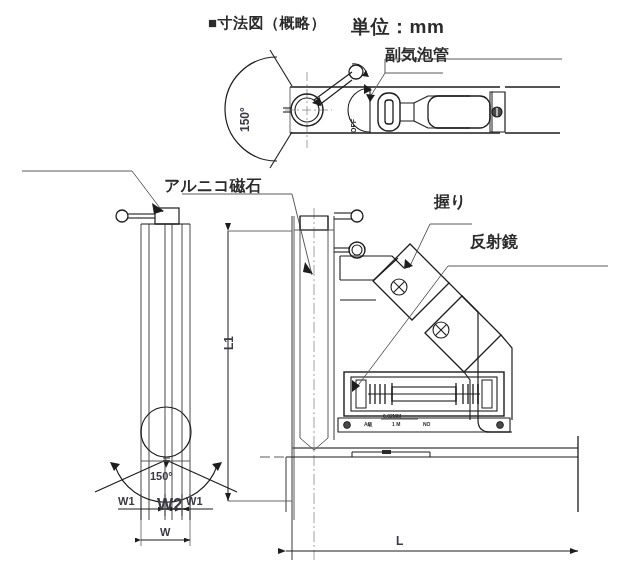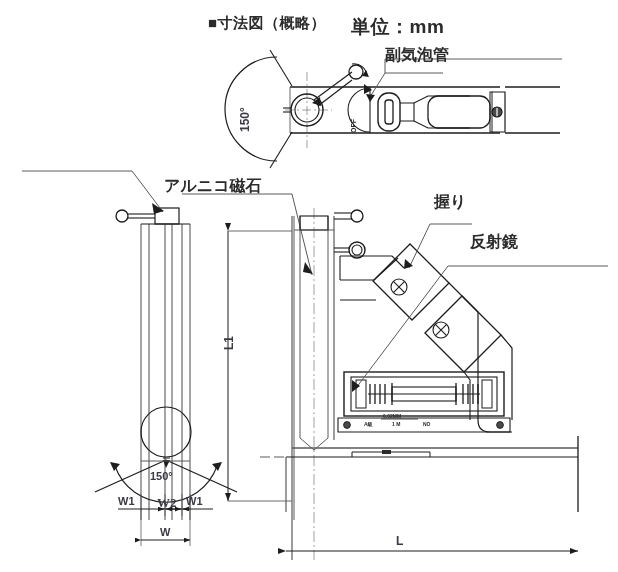--- a/index.html
+++ b/index.html
@@ -256,21 +256,21 @@
   <div class="lbl call" style="left:454px;top:232px;margin-left:16px;">反射鏡</div>
 
 
   <div class="lbl dim rot90" style="left:222px;top:350px;">L1</div>
 
   <div class="lbl dim" style="left:396px;top:534px;">L</div>
 
   <div class="lbl dim" style="left:150px;top:470px;font-size:11px;">150°</div>
 
   <div class="lbl dim" style="left:118px;top:495px;font-size:11px;">W1</div>
-  <div class="lbl dim" style="left:157px;top:495px;font-size:13px;font-family:Liberation Serif, serif;">W2</div>
+  <div class="lbl dim" style="left:157px;top:495px;font-size:17px;">W2</div>
   <div class="lbl dim" style="left:186px;top:495px;font-size:11px;">W1</div>
   <div class="lbl dim" style="left:160px;top:526px;font-size:11px;">W</div>
 
   <div class="lbl tiny" style="left:364px;top:421px;">A級</div>
   <div class="lbl tiny" style="left:383px;top:413px;">0.02MM</div>
   <div class="lbl tiny" style="left:392px;top:421px;">1 M</div>
   <div class="lbl tiny" style="left:423px;top:421px;">NO</div>
 
 </div>
 

